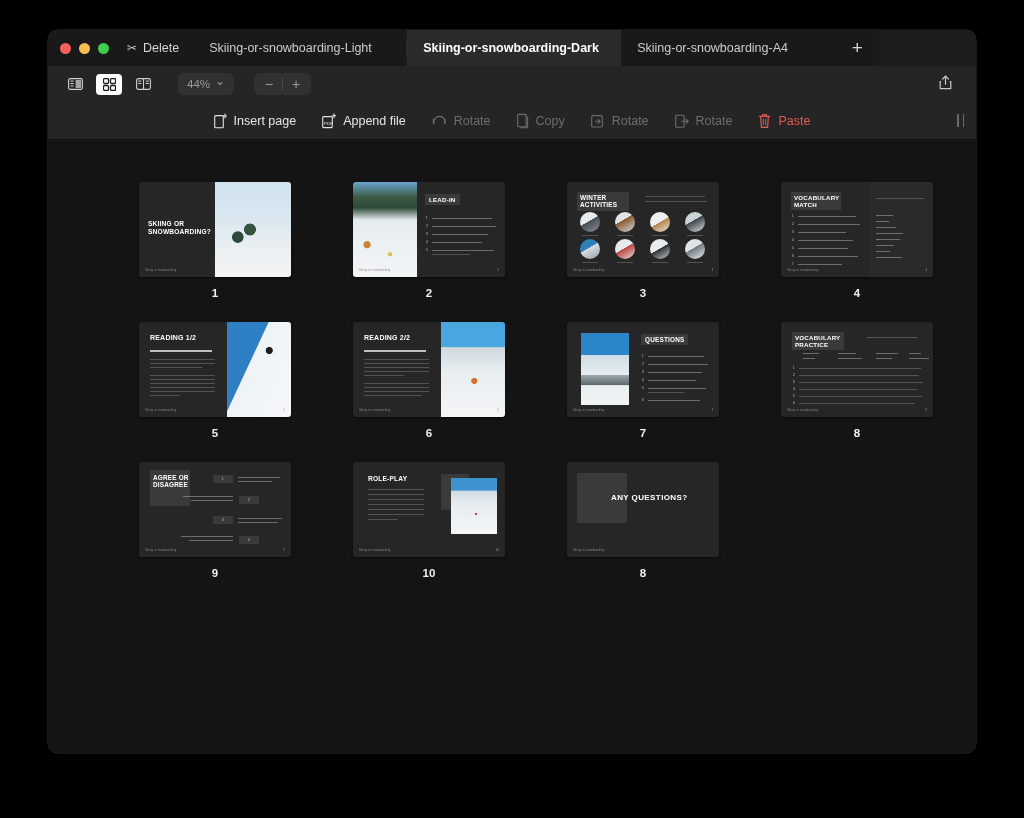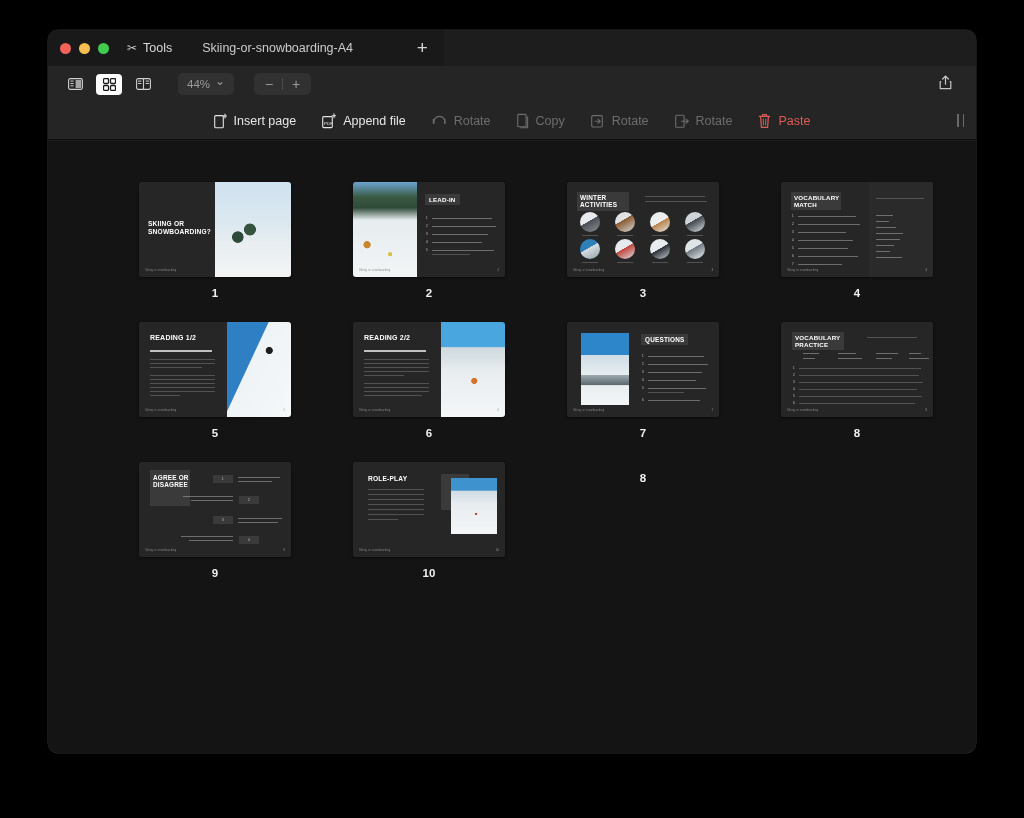--- a/index.html
+++ b/index.html
@@ -249,24 +249,32 @@
 
   <div id="titlebar">
     <div class="traffic">
       <span class="light red"></span>
       <span class="light yellow"></span>
       <span class="light green"></span>
     </div>
 
     <div class="tools-btn">
       <span class="scissors">✂</span>
-      <span>Tools</span>
+      <span>Delete</span>
     </div>
 
     <div class="tabs">
+      <div class="tab" style="width:214px">
+        <span class="tab-label">Skiing-or-snowboarding-Light</span>
+        <span class="tab-sep"></span>
+      </div>
+      <div class="tab active" style="width:214px">
+        <span class="tab-label">Skiing-or-snowboarding-Dark</span>
+        <span class="tab-close">×</span>
+      </div>
       <div class="tab" style="width:214px">
         <span class="tab-label">Skiing-or-snowboarding-A4</span>
       </div>
       <div class="newtab">+</div>
     </div>
   </div>
 
   <div id="toolbar">
     <div class="vbtn">
       <svg width="15" height="12" viewBox="0 0 15 12">
@@ -670,18 +678,25 @@
               <div class="ln dim" style="left:15px;top:57px;width:30px"></div>
             </div>
             <div class="s-foot">Skiing or snowboarding</div>
             <div class="s-pg">10</div>
           </div>
         </div>
         <div class="pagenum">10</div>
       </div>
 
       <div class="cell">
+        <div class="thumb">
+          <div class="slide">
+            <div class="greybox" style="left:10px;top:11px;width:50px;height:50px"></div>
+            <div class="s-title" style="left:44px;top:31px;font-size:8px;letter-spacing:.4px">ANY QUESTIONS?</div>
+            <div class="s-foot">Skiing or snowboarding</div>
+          </div>
+        </div>
         <div class="pagenum">8</div>
       </div>
 
     </div>
   </div>
 </div>
 
 </body></html>

